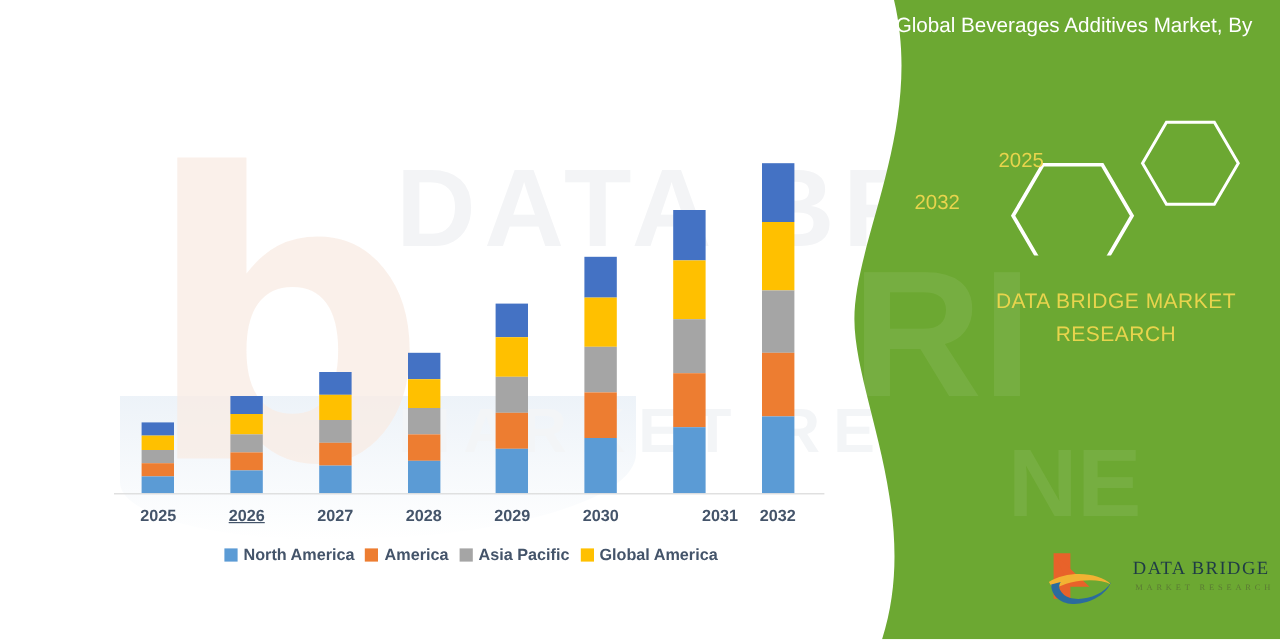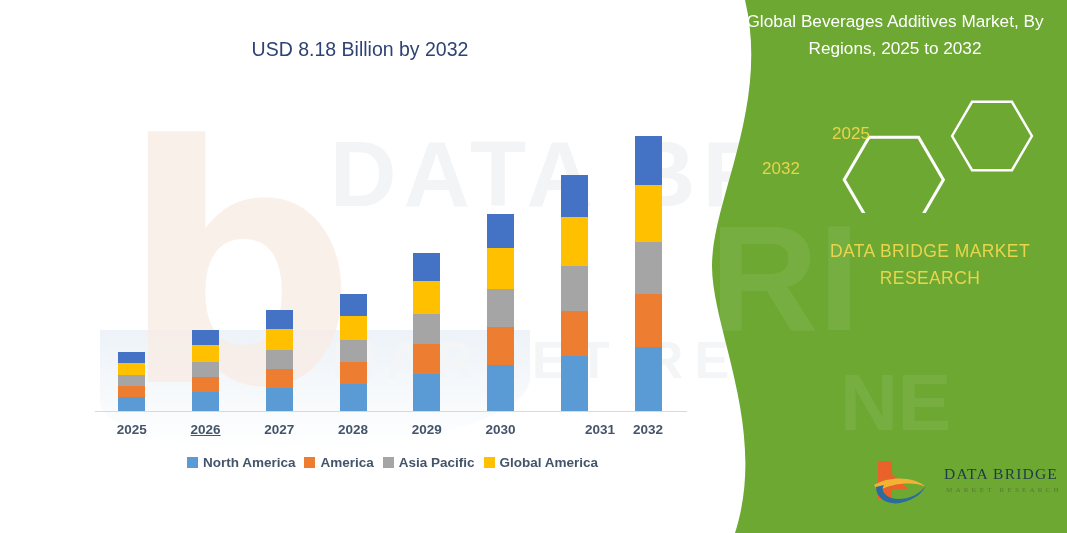--- a/index.html
+++ b/index.html
@@ -143,21 +143,20 @@
   <div class="wm-layer">
     <div class="wm-swoosh"></div>
     <div class="wm-b">b</div>
     <div class="wm-text-top">DATA BRIDGE</div>
     <div class="wm-text-bot">MARKET RESEARCH</div>
   </div>
 
   <div class="left-pane">
 
     <div class="chart-title">
-      <span class="l2">USD 8.18 Billion by 2032</span>
     </div>
 
     <div class="plot" id="plot">
         <div class="bar-group" style="left: 23.375px; height: 59px; bottom: 1px;">
           <div class="seg" style="background: rgb(91, 155, 213); height: 14px;"></div>
           <div class="seg" style="background: rgb(237, 125, 49); height: 11px;"></div>
           <div class="seg" style="background: rgb(165, 165, 165); height: 11px;"></div>
           <div class="seg" style="background: rgb(255, 192, 0); height: 12px;"></div>
           <div class="seg" style="background: rgb(68, 114, 196); height: 11px;"></div>
         </div>
@@ -253,21 +252,20 @@
       <g opacity="0.07">
         <text x="20" y="330" font-family="Liberation Sans, sans-serif" font-size="150" font-weight="700" fill="#ffffff">RI</text>
         <text x="150" y="430" font-family="Liberation Sans, sans-serif" font-size="80" font-weight="700" fill="#ffffff">NE</text>
       </g>
     </svg>
 
     <div class="gp-content">
 
       <div class="gp-title">
         <span>Global Beverages Additives Market, By</span>
-        <span style="display:block">Regions, 2025 to 2032</span>
       </div>
 
       <div class="hex-wrap">
         <svg width="240" height="120" viewBox="0 0 240 120">
 
           <polygon points="18,60 39,24 81,24 102,60 81,96 39,96" transform="translate(-2,16) scale(1.18)" fill="none" stroke="#ffffff" stroke-width="2.6"></polygon>
 
           <polygon points="18,60 39,24 81,24 102,60 81,96 39,96" transform="translate(110,-14) scale(0.95)" fill="none" stroke="#ffffff" stroke-width="2.6"></polygon>
         </svg>
       </div>

